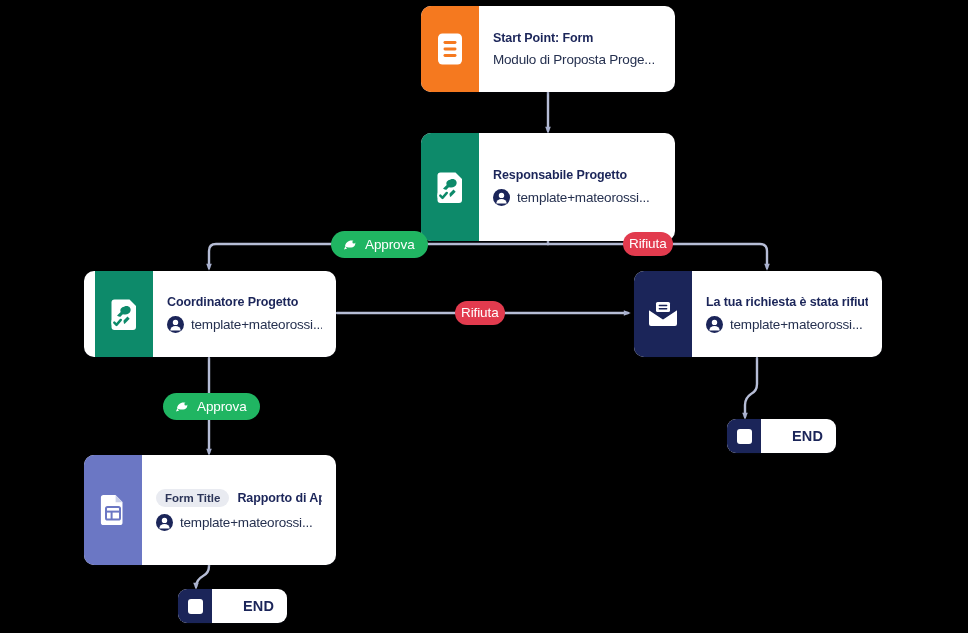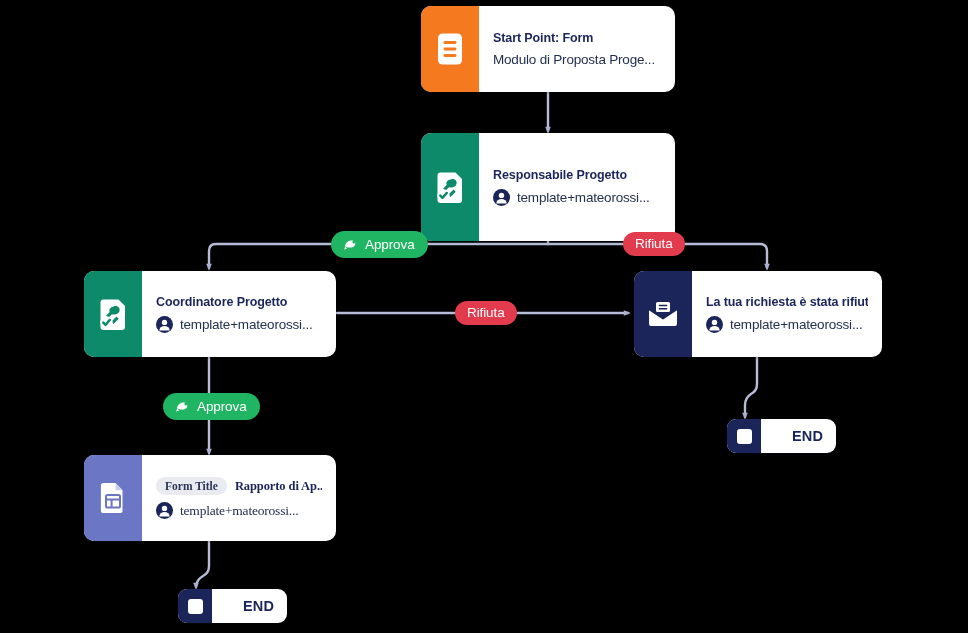--- a/index.html
+++ b/index.html
@@ -137,21 +137,21 @@
     align-items: center;
     gap: 6px;
     border-radius: 15px;
     padding: 5px 13px 5px 11px;
     font-size: 13.5px;
     color: #ffffff;
     white-space: nowrap;
     letter-spacing: -0.1px;
   }
   .badge.approve { background: #20b562; }
-  .badge.reject  { background: #e23b4e; padding: 5px 12px; }
+  .badge.reject  { background: #e23b4e; padding: 5px 6px; }
   .badge .blabel { line-height: 1; }
 
   .avatar-icon { flex: 0 0 auto; display: block; }
 </style>
 </head>
 <body>
 
 <div id="canvas">
 
   <svg class="edges" viewBox="0 0 968 633">
@@ -213,21 +213,21 @@
         <svg class="avatar-icon" width="17" height="17" viewBox="0 0 17 17">
           <circle cx="8.5" cy="8.5" r="8.5" fill="#1b2559"></circle>
           <circle cx="8.5" cy="6.4" r="2.7" fill="#ffffff"></circle>
           <path d="M3.3,14.4 a5.2,4.4 0 0 1 10.4,0 z" fill="#ffffff"></path>
         </svg>
         <div class="sub">template+mateorossi...</div>
       </div>
     </div>
   </div>
 
-  <div class="node" style="left:84px; top:271px; width:252px; height:86px;">
+  <div class="node" style="left:84px; top:271px; width:252px; height:86px;padding-left:11px;">
     <div class="icon-pane pane-teal">
       <svg width="32" height="34" viewBox="0 0 32 34">
         <path d="M6.5,2.5 h15 l6.5,6.5 v21 a3,3 0 0 1 -3,3 h-18.5 a3,3 0 0 1 -3,-3 v-24.5 a3,3 0 0 1 3,-3 z" fill="#ffffff"></path>
         <path d="M16.5,9.5 c3.5,-1.5 7,1 6,4.5 c-0.8,2.8 -4.2,4.4 -7.6,3.2 l-3.6,3.6 l-2.2,-2.2 l3.6,-3.6 c-1,-2.6 0.4,-4.6 3.8,-5.5 z" fill="#0d8a6a"></path>
         <path d="M19.5,19.5 l2.2,2.2 l-5.2,5.2 l-2.2,-2.2 z" fill="#0d8a6a"></path>
         <circle cx="9.5" cy="25.5" r="6.2" fill="#ffffff"></circle>
         <path d="M6.3,25.6 l2.2,2.3 l4.3,-5.0" stroke="#0d8a6a" stroke-width="2.4" fill="none" stroke-linecap="round" stroke-linejoin="round"></path>
       </svg>
     </div>
     <div class="body">
@@ -259,21 +259,21 @@
         <svg class="avatar-icon" width="17" height="17" viewBox="0 0 17 17">
           <circle cx="8.5" cy="8.5" r="8.5" fill="#1b2559"></circle>
           <circle cx="8.5" cy="6.4" r="2.7" fill="#ffffff"></circle>
           <path d="M3.3,14.4 a5.2,4.4 0 0 1 10.4,0 z" fill="#ffffff"></path>
         </svg>
         <div class="sub">template+mateorossi...</div>
       </div>
     </div>
   </div>
 
-  <div class="node" style="left:84px; top:455px; width:252px; height:86px;font-family:Liberation Serif, serif;">
+  <div class="node" style="left:84px; top:455px; width:252px; height:110px;">
     <div class="icon-pane pane-indigo">
       <svg width="30" height="34" viewBox="0 0 30 34">
         <path d="M5.5,2 h12 l7,7 v20.5 a2.6,2.6 0 0 1 -2.6,2.6 h-16.4 a2.6,2.6 0 0 1 -2.6,-2.6 v-24.9 a2.6,2.6 0 0 1 2.6,-2.6 z" fill="#ffffff"></path>
         <path d="M17.6,2.2 L24.4,9.2 h-6.8 z" fill="#c9cfe9"></path>
         <rect x="8" y="14" width="14" height="12.5" rx="1.6" fill="none" stroke="#6b77c4" stroke-width="2"></rect>
         <line x1="8" y1="18.6" x2="22" y2="18.6" stroke="#6b77c4" stroke-width="2"></line>
         <line x1="13.6" y1="18.6" x2="13.6" y2="26.5" stroke="#6b77c4" stroke-width="2"></line>
       </svg>
     </div>
     <div class="body">

